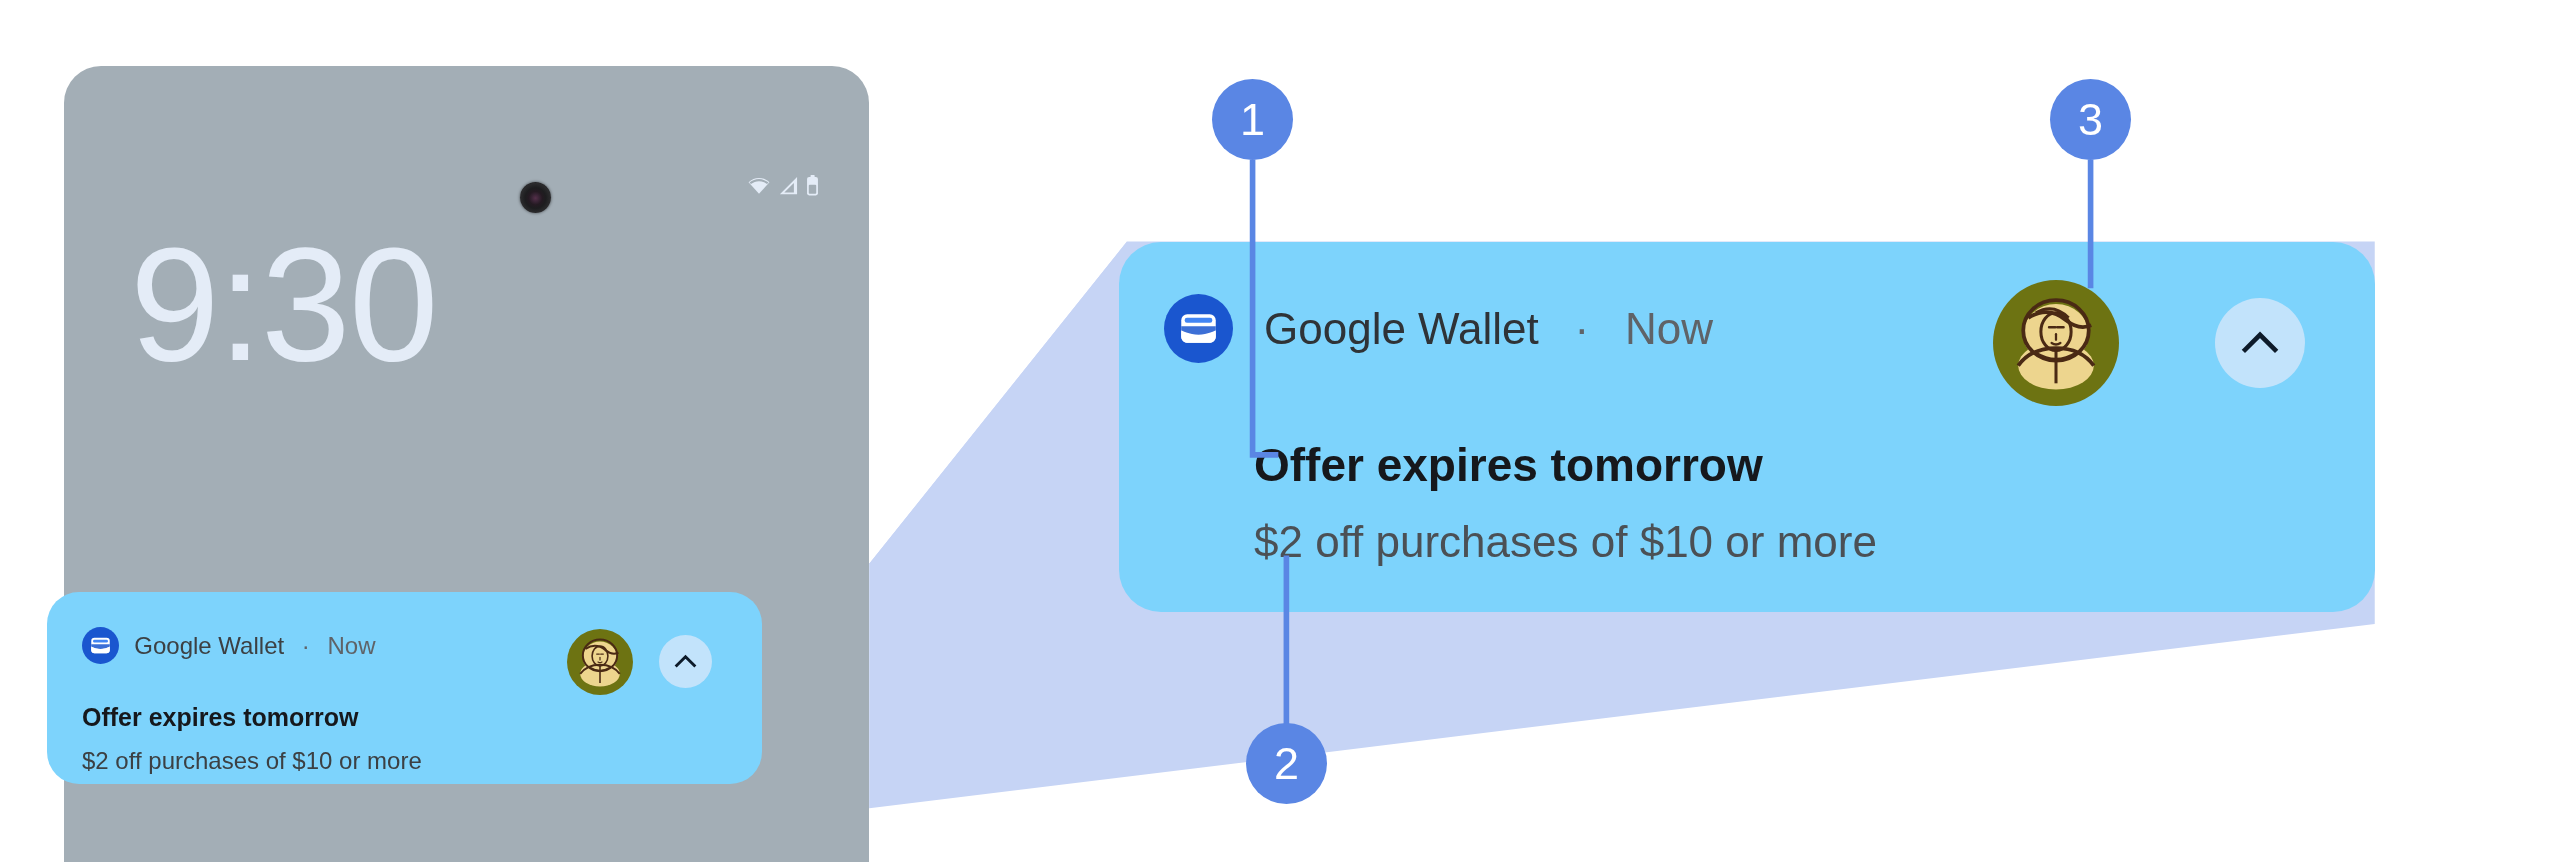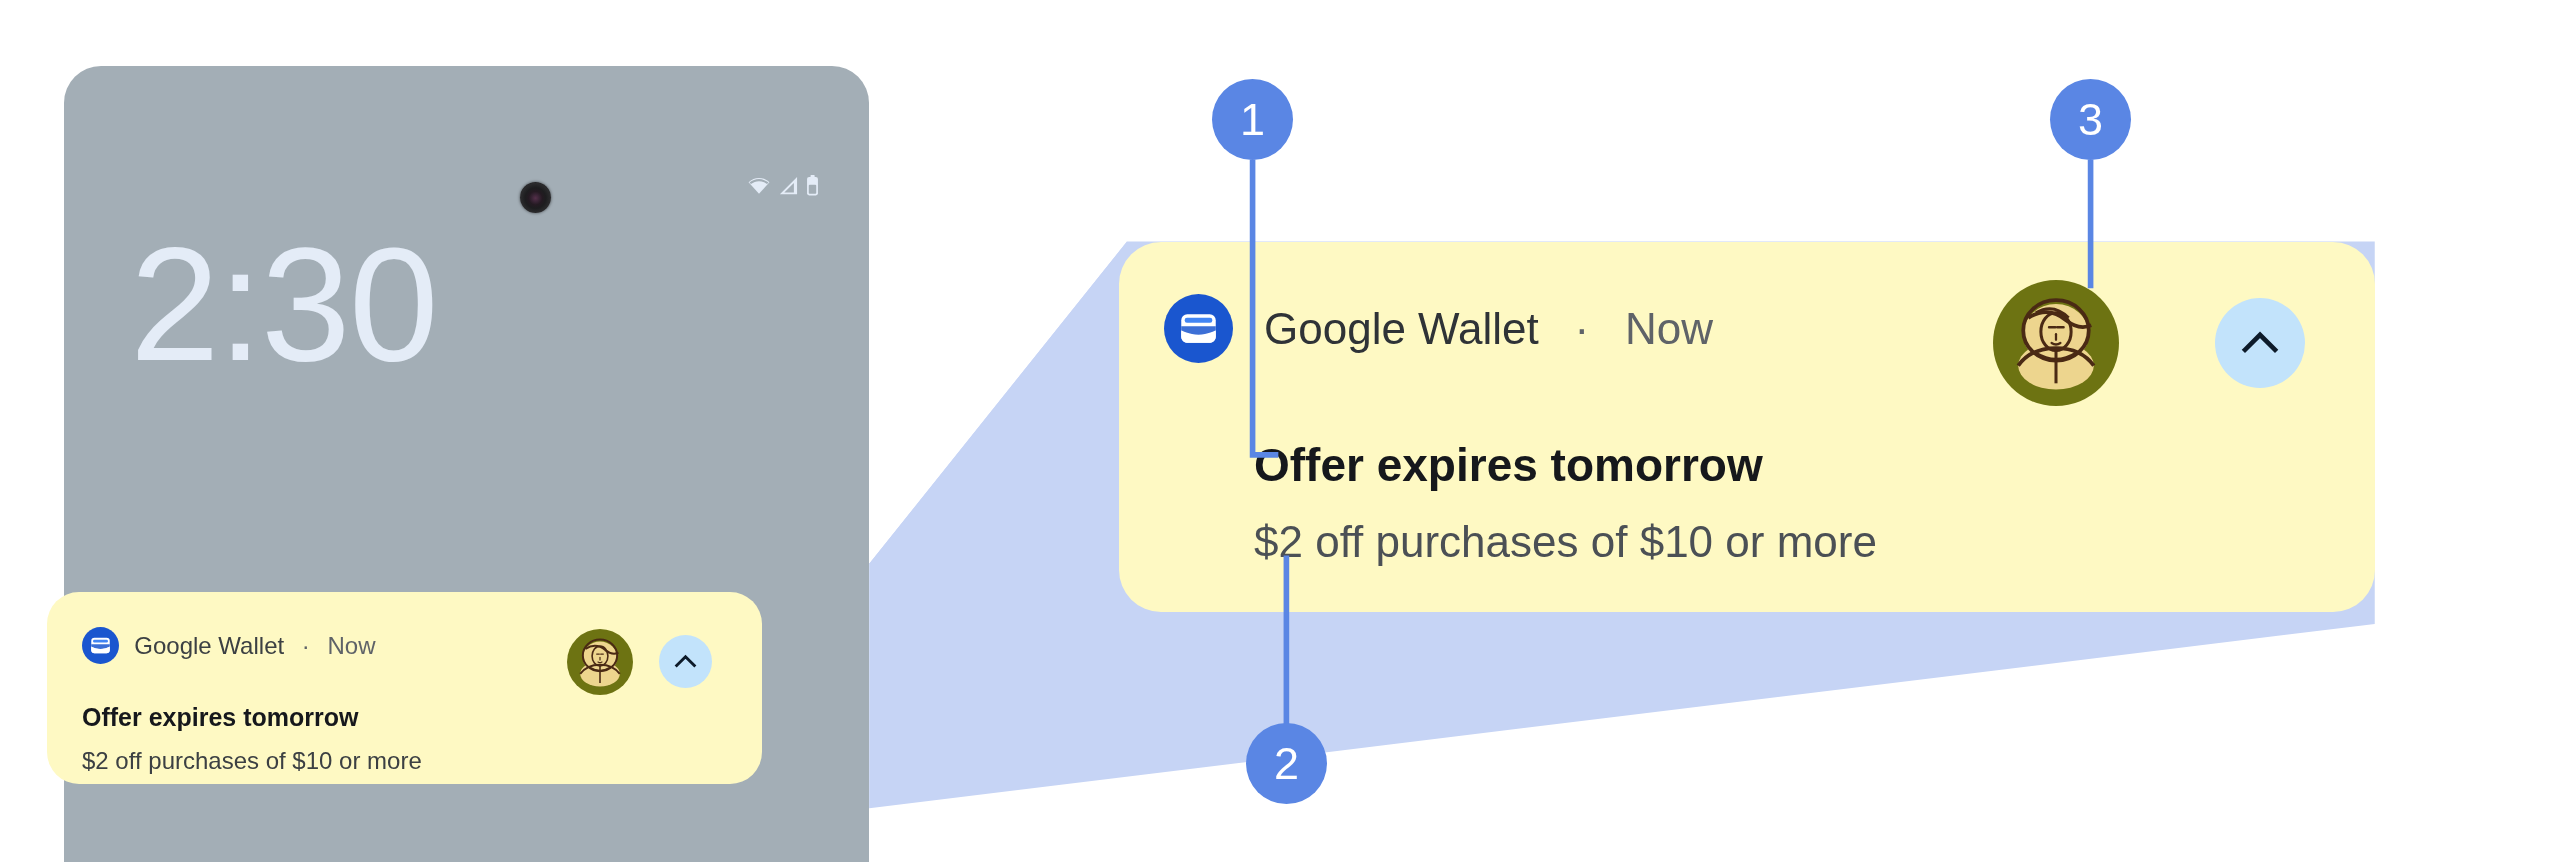--- a/index.html
+++ b/index.html
@@ -75,21 +75,21 @@
     font-size: 161px;
     line-height: 1;
     font-weight: 300;
     color: #e4ecf7;
     letter-spacing: -1.6px;
     font-family: "Liberation Sans", "DejaVu Sans", sans-serif;
   }
 
   
   .notif {
-    background: #fef9c3;
+    background: #7dd3fc;
     position: absolute;
   }
 
   
   .notif-small {
     left: 47px;
     top: 592px;
     width: 715px;
     height: 192px;
     border-radius: 32px;
@@ -216,21 +216,21 @@
       </span>
       <span>
         <svg width="13" height="21" viewBox="0 0 13 22">
           <rect x="4.4" y="0" width="4.4" height="2.4" rx="0.8" fill="#e4ecf7"></rect>
           <rect x="0.8" y="2" width="11.4" height="19.4" rx="2.2" fill="#e4ecf7"></rect>
           <rect x="2.6" y="10.2" width="7.8" height="9.4" rx="1" fill="#a3aeb6"></rect>
         </svg>
       </span>
     </div>
 
-    <div class="lock-clock">2:30</div>
+    <div class="lock-clock">9:30</div>
   </div>
 
   <div class="notif notif-small">
 
     <div class="notif-head">
       <span class="wallet-badge">
         <svg width="37" height="37" viewBox="0 0 46 46">
           <circle cx="23" cy="23" r="23" fill="#1a56cf"></circle>
           <rect x="11.5" y="13.5" width="23" height="19" rx="4" fill="#ffffff"></rect>
           <rect x="13.8" y="15.8" width="18.4" height="3.4" rx="1.5" fill="#4285f4"></rect>

